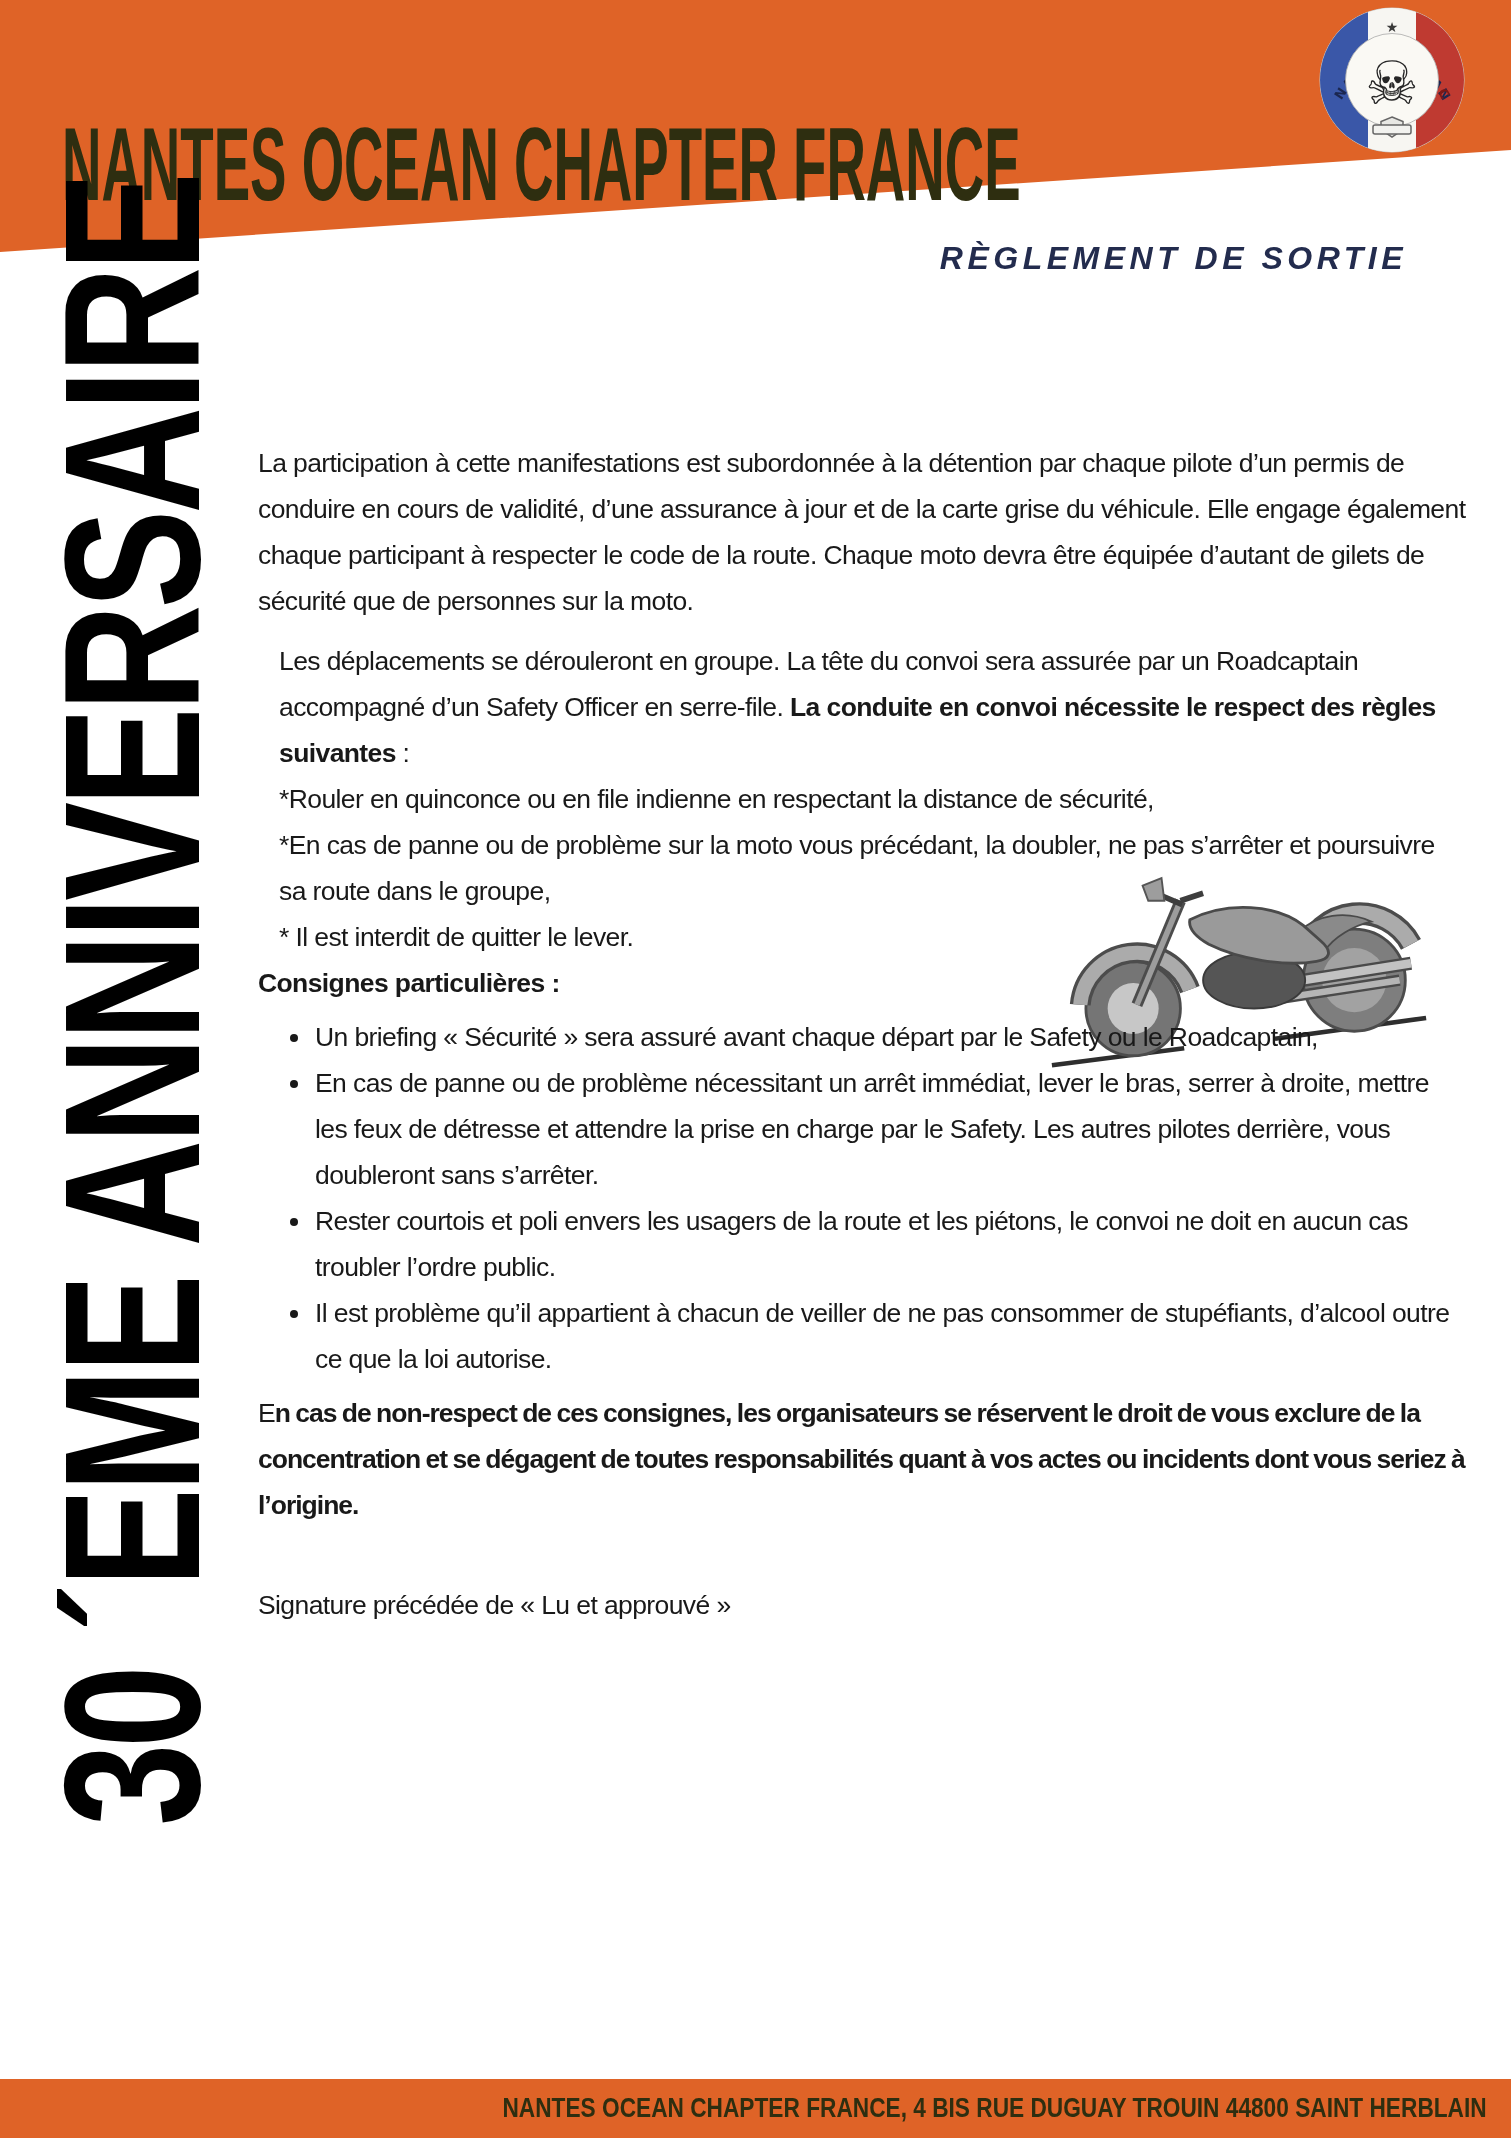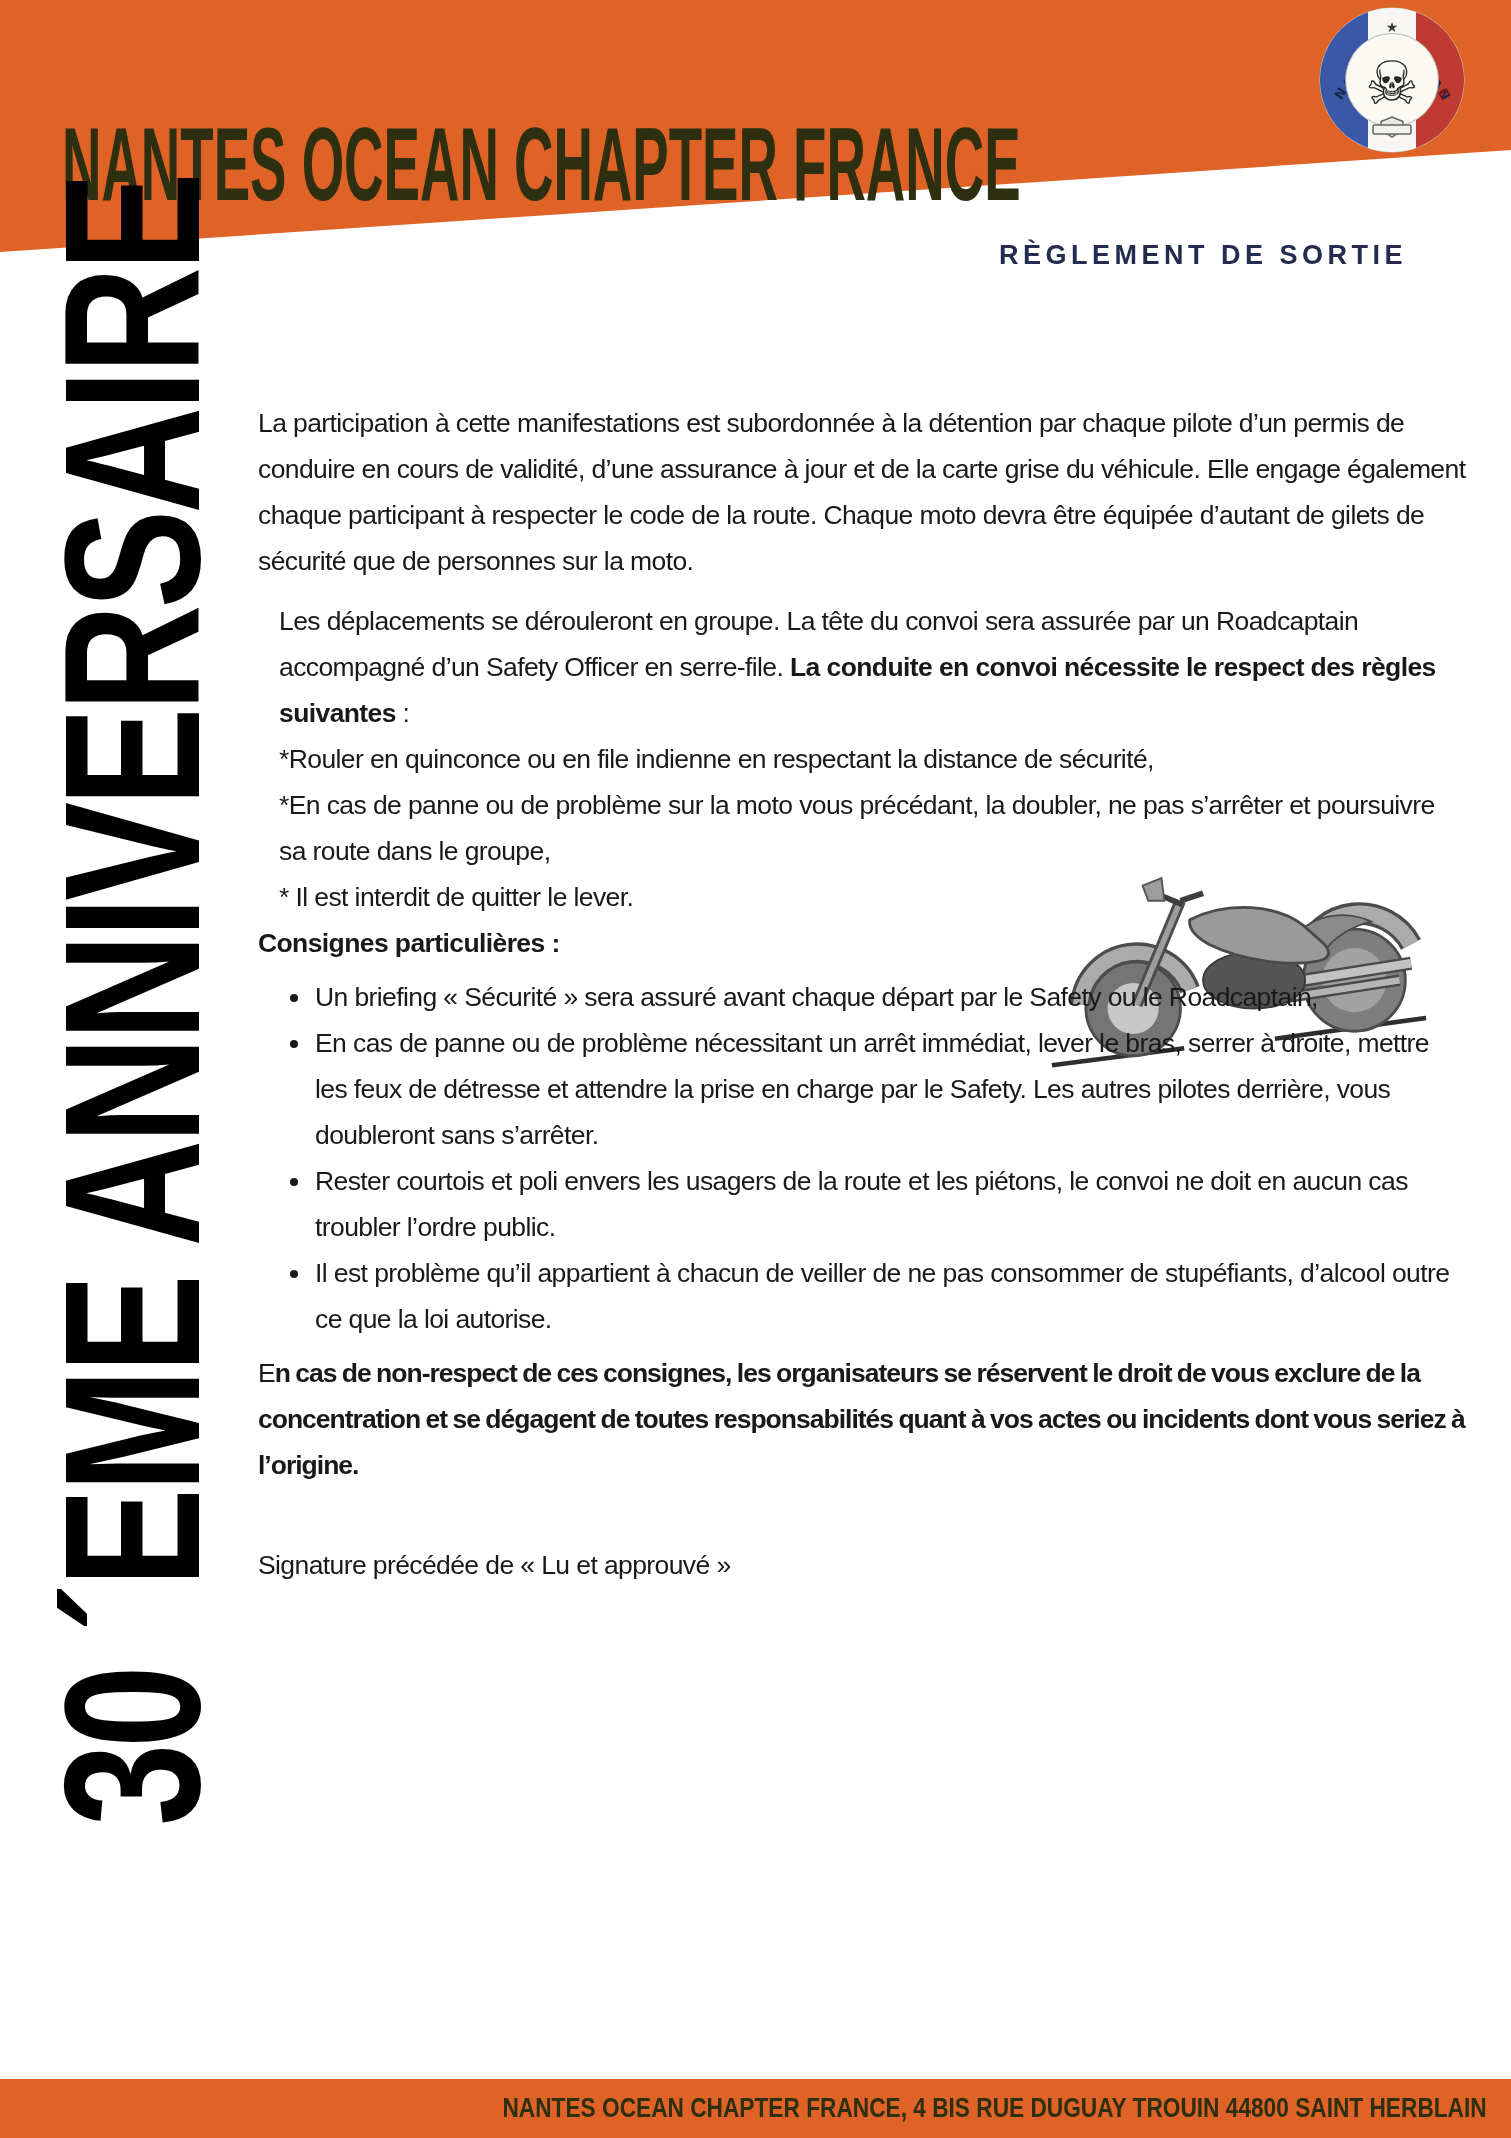--- a/index.html
+++ b/index.html
@@ -23,37 +23,38 @@
     clip-path:polygon(0 0,1511px 0,1511px 150px,0 252px);
   }
   .brand-title{
     position:absolute;left:62px;top:112px;margin:0;
     font-size:104px;line-height:1;font-weight:bold;white-space:nowrap;
     color:var(--dark-olive);
     transform:scaleX(0.525);transform-origin:left top;
   }
   .doc-subtitle{
     position:absolute;top:240px;right:104px;margin:0;
-    font-size:27px;font-weight:bold;letter-spacing:4.5px;white-space:nowrap;
+    font-size:32px;font-weight:bold;letter-spacing:4.5px;white-space:nowrap;
     color:var(--navy);
+    font-style:italic;
   }
   .logo-badge{position:absolute;left:1318px;top:6px;width:148px;height:148px;}
 
   
   .vertical-banner{position:absolute;left:52px;top:266px;width:166px;height:1560px;}
   .vertical-text{
     position:absolute;left:0;top:0;width:1560px;height:166px;line-height:166px;
     transform-origin:top left;transform:rotate(-90deg) translateX(-100%);
     font-size:148px;font-weight:bold;letter-spacing:-4px;white-space:nowrap;color:#000;
   }
   .vertical-text .stretch{display:inline-block;transform:scaleY(1.30);transform-origin:50% 55%;}
 
   
   .content{
-    position:absolute;left:258px;top:400px;width:1210px;
+    position:absolute;left:258px;top:440px;width:1210px;
     font-size:26.5px;line-height:46px;letter-spacing:-0.6px;
   }
   .content p{margin:0;}
   .p2-block{margin-top:14px;margin-left:21px;}
   .consignes-heading{margin-top:158px;font-weight:bold;}
   .bullet-list{margin:8px;padding:0 0 0 47px;}
   .bullet-list li{padding-left:2px;}
   .exclusion{margin-top:92px;font-weight:bold;letter-spacing:-1px;word-spacing:-1px;}
   .exclusion .lead{font-weight:normal;}
   .sign-block{margin-top:54px;}

